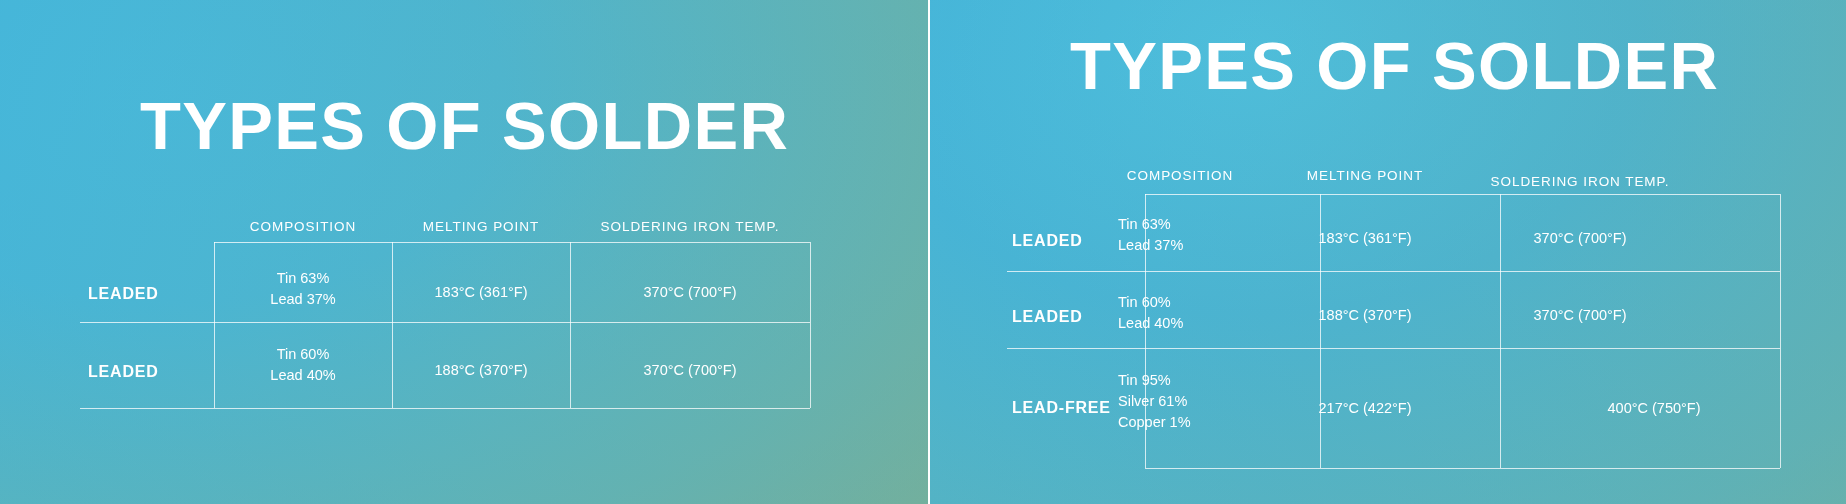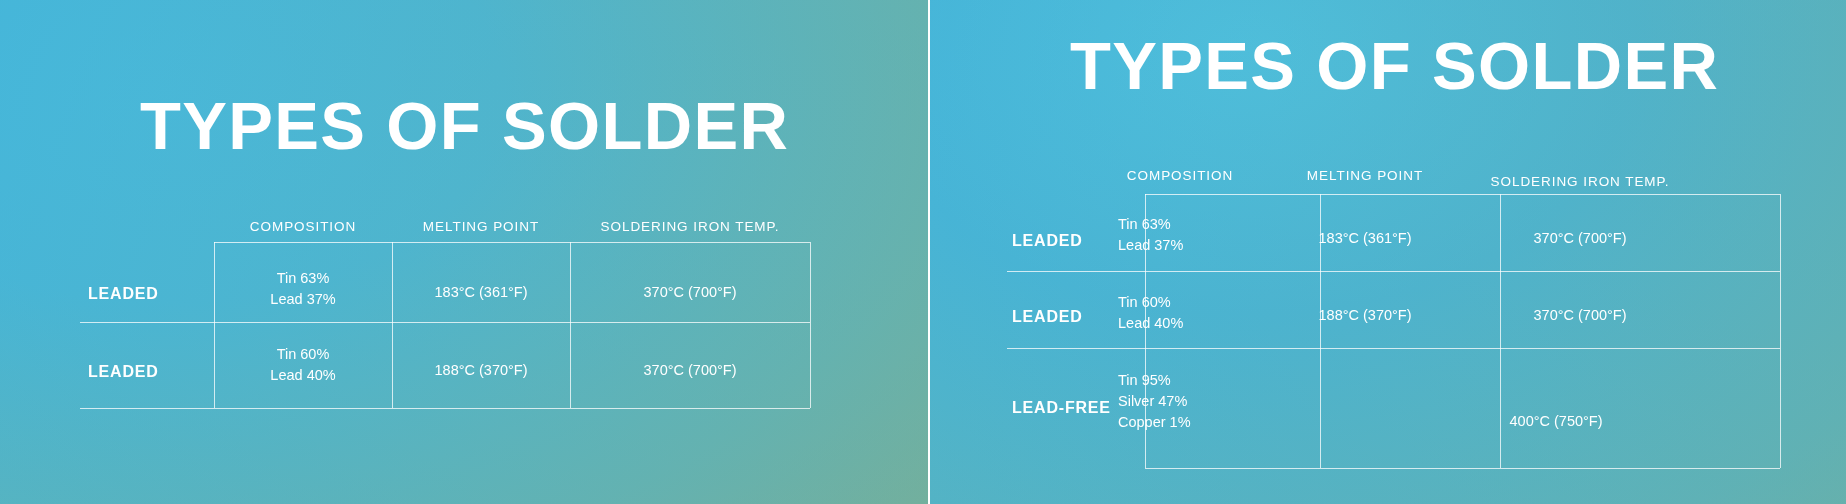--- a/index.html
+++ b/index.html
@@ -132,21 +132,21 @@
   .rt-rowlabel3 { left: 1012px; top: 399px; }
 
   .rt-cell-r1c1 { left: 1090px; top: 214px; width: 180px; text-align:left; padding-left:28px; box-sizing:border-box; }
   .rt-cell-r1c2 { left: 1275px; top: 228px; width: 180px; }
   .rt-cell-r1c3 { left: 1455px; top: 228px; width: 250px; }
   .rt-cell-r2c1 { left: 1090px; top: 292px; width: 180px; text-align:left; padding-left:28px; box-sizing:border-box; }
   .rt-cell-r2c2 { left: 1275px; top: 305px; width: 180px; }
   .rt-cell-r2c3 { left: 1455px; top: 305px; width: 250px; }
   .rt-cell-r3c1 { left: 1090px; top: 370px; width: 180px; text-align:left; padding-left:28px; box-sizing:border-box; }
   .rt-cell-r3c2 { left: 1275px; top: 398px; width: 180px; }
-  .rt-cell-r3c3 { left: 1431px; top: 398px; width: 250px; margin-top: 13px; }
+  .rt-cell-r3c3 { left: 1529px; top: 398px; width: 250px; }
 
   .seam {
     position: absolute;
     left: 928px;
     top: 0;
     width: 2px;
     height: 504px;
     background: #ffffff;
     z-index: 5;
   }
@@ -218,19 +218,20 @@
     <div class="cell rt-cell-r1c3">370°C (700°F)</div>
 
     <div class="rowlabel rt-rowlabel2">LEADED</div>
     <div class="cell rt-cell-r2c1">Tin 60%
 Lead 40%</div>
     <div class="cell rt-cell-r2c2">188°C (370°F)</div>
     <div class="cell rt-cell-r2c3">370°C (700°F)</div>
 
     <div class="rowlabel rt-rowlabel3">LEAD-FREE</div>
     <div class="cell rt-cell-r3c1">Tin 95%
-Silver 47%
+Silver 61%
 Copper 1%</div>
+    <div class="cell rt-cell-r3c2">217°C (422°F)</div>
     <div class="cell rt-cell-r3c3">400°C (750°F)</div>
 
   </div>
 
 </div>
 
 </body></html>

